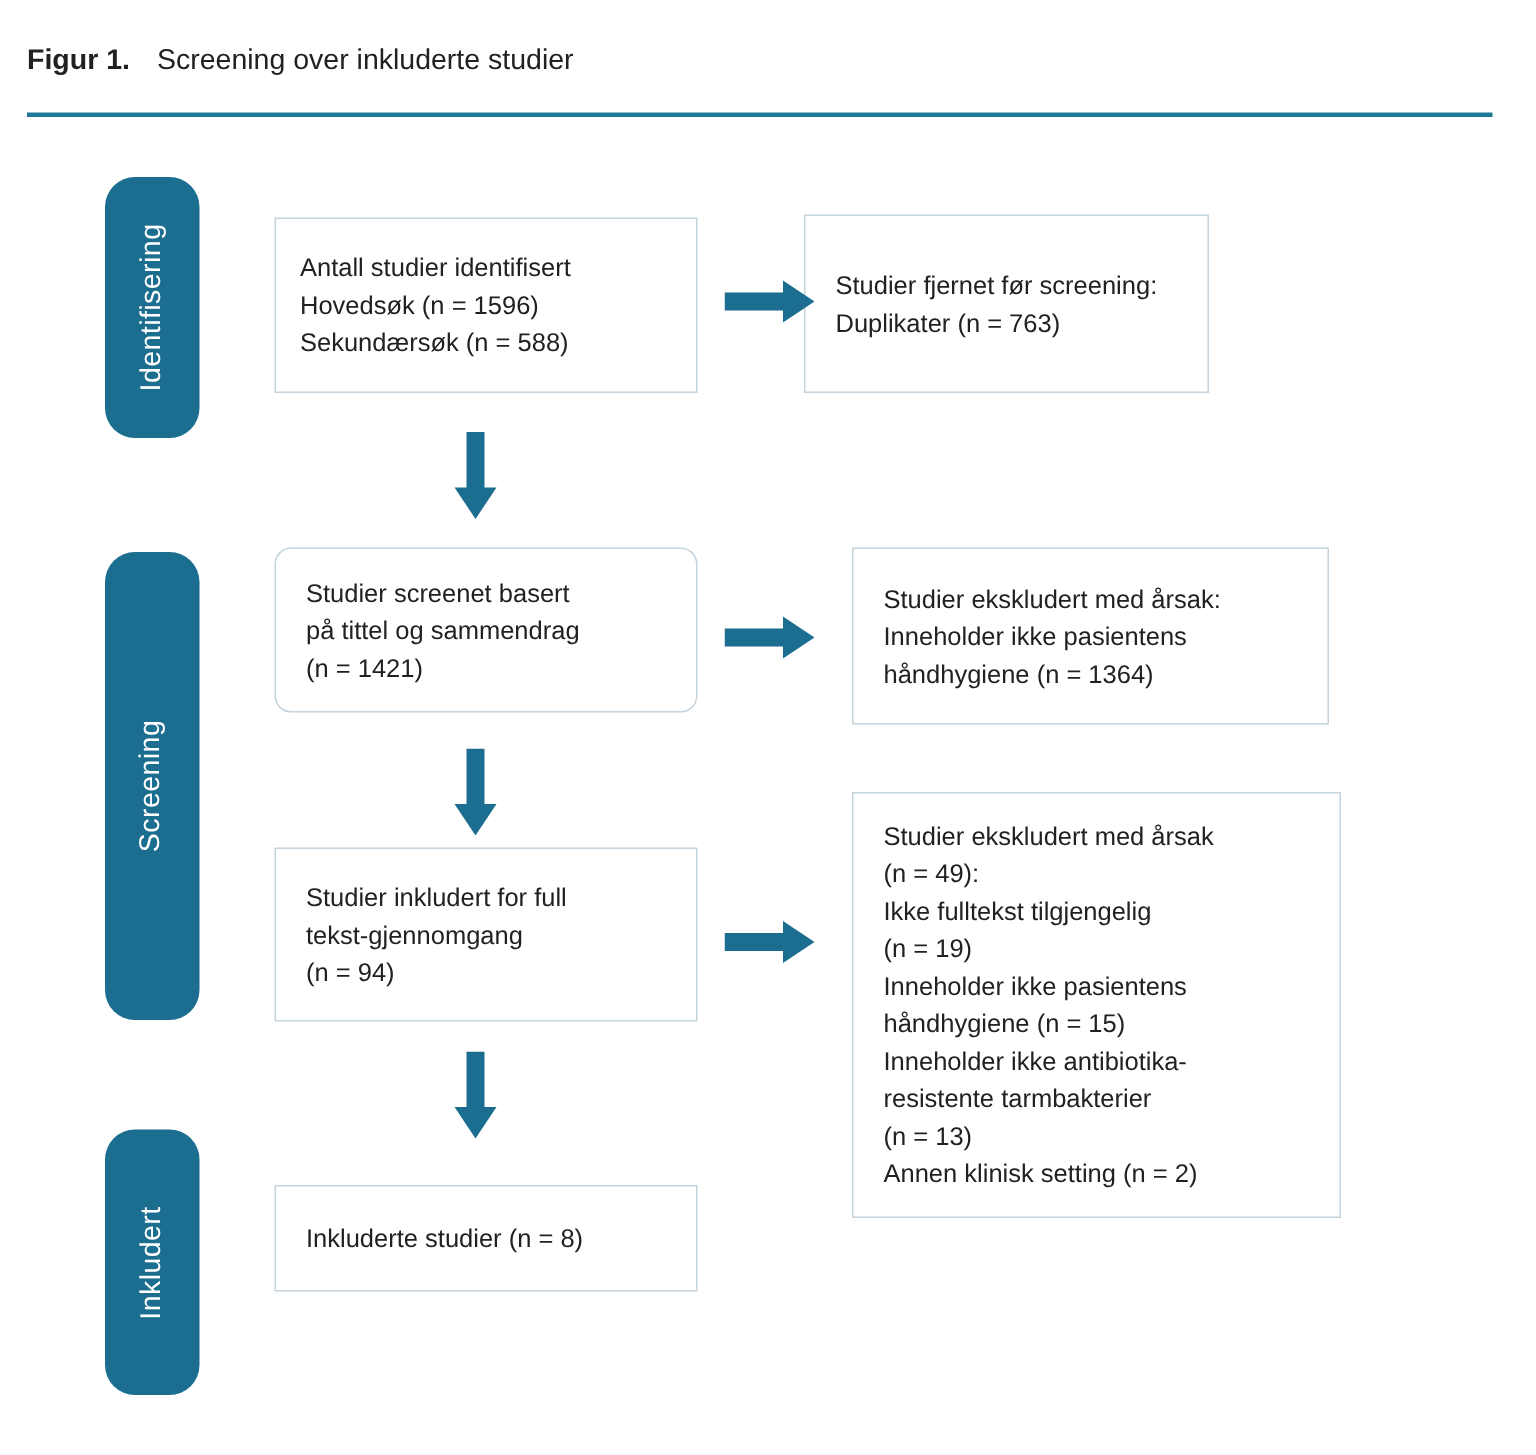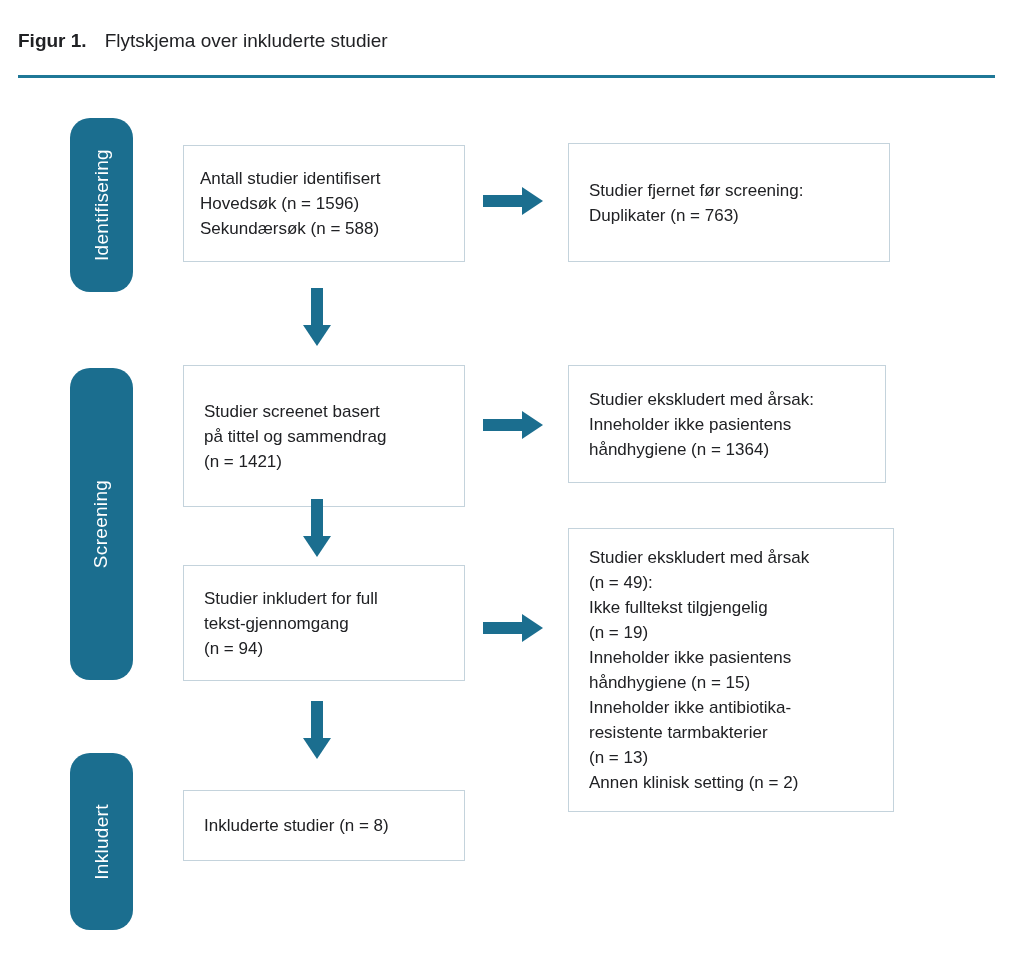--- a/index.html
+++ b/index.html
@@ -24,55 +24,55 @@
 
   .arrow { position:absolute; line-height:0; }
   .arrow svg .shape { fill:var(--accent,#1b6e8f); }
 </style>
 </head>
 <body>
 
 <div class="canvas">
 
   <div class="title">
-    <span class="prefix">Figur 1.</span><span>Flytskjema over inkluderte studier</span>
+    <span class="prefix">Figur 1.</span><span>Screening over inkluderte studier</span>
   </div>
 
   <div class="rule"></div>
 
   <div class="pill" style="top:118px; height:174px;">
     <span class="label">Identifisering</span>
   </div>
   <div class="pill" style="top:368px; height:312px;">
     <span class="label">Screening</span>
   </div>
   <div class="pill" style="top:753px; height:177px;">
     <span class="label">Inkludert</span>
   </div>
 
   <div class="box" style="left:183px; top:145px; width:282px; height:117px;padding-left:16px;">
     <span class="txt">Antall studier identifisert
 Hovedsøk (n = 1596)
 Sekundærsøk (n = 588)</span>
   </div>
-  <div class="box" style="left:183px; top:365px; width:282px; height:142px;">
+  <div class="box" style="left:183px; top:365px; width:282px; height:110px;border-radius:11px;">
     <span class="txt">Studier screenet basert
 på tittel og sammendrag
 (n = 1421)</span>
   </div>
   <div class="box" style="left:183px; top:565px; width:282px; height:116px;">
     <span class="txt">Studier inkludert for full
 tekst-gjennomgang
 (n = 94)</span>
   </div>
   <div class="box" style="left:183px; top:790px; width:282px; height:71px;">
     <span class="txt">Inkluderte studier (n = 8)</span>
   </div>
 
-  <div class="box" style="left:568px; top:143px; width:322px; height:119px;">
+  <div class="box" style="left:536px; top:143px; width:270px; height:119px;">
     <span class="txt">Studier fjernet før screening:
 Duplikater (n = 763)</span>
   </div>
   <div class="box" style="left:568px; top:365px; width:318px; height:118px;align-items:center;">
     <span class="txt">Studier ekskludert med årsak:
 Inneholder ikke pasientens
 håndhygiene (n = 1364)</span>
   </div>
   <div class="box" style="left:568px; top:528px; width:326px; height:284px;">
     <span class="txt">Studier ekskludert med årsak

